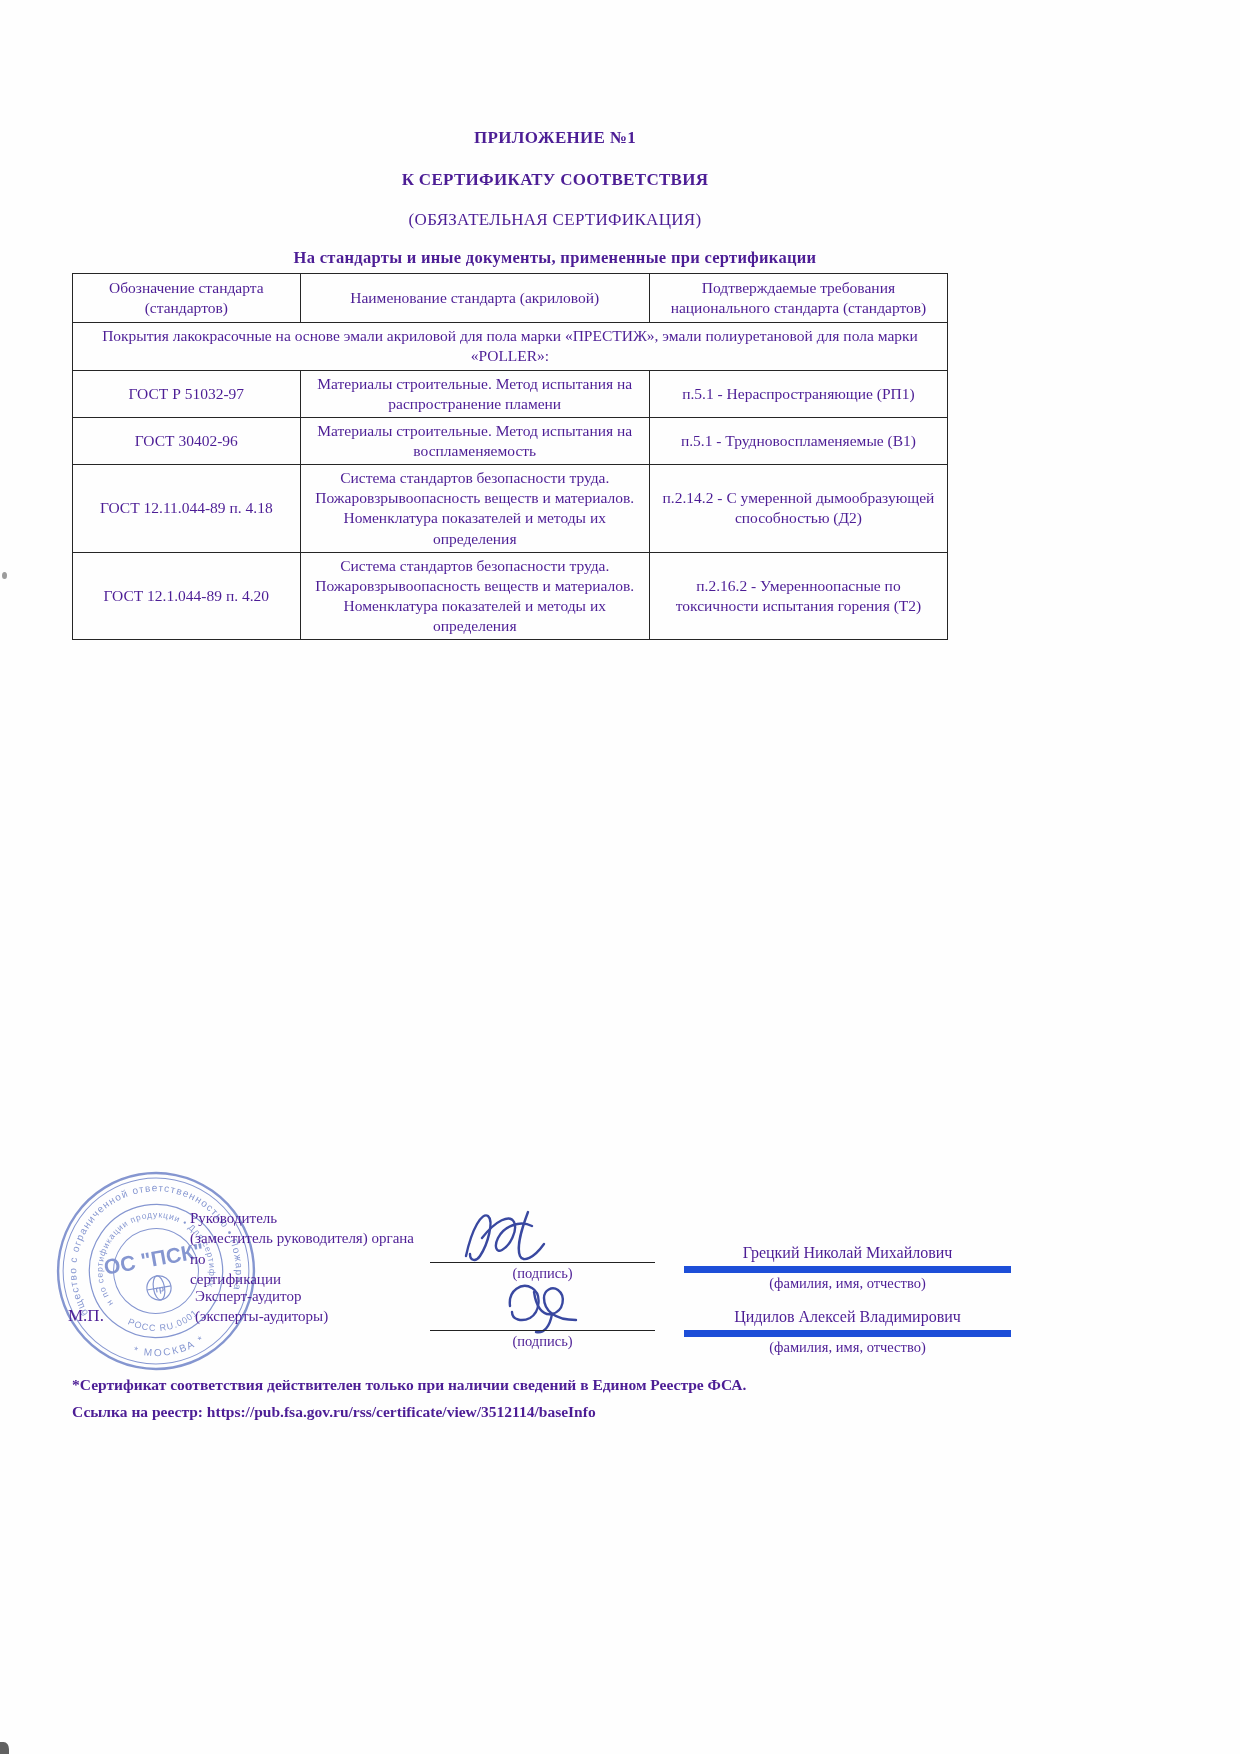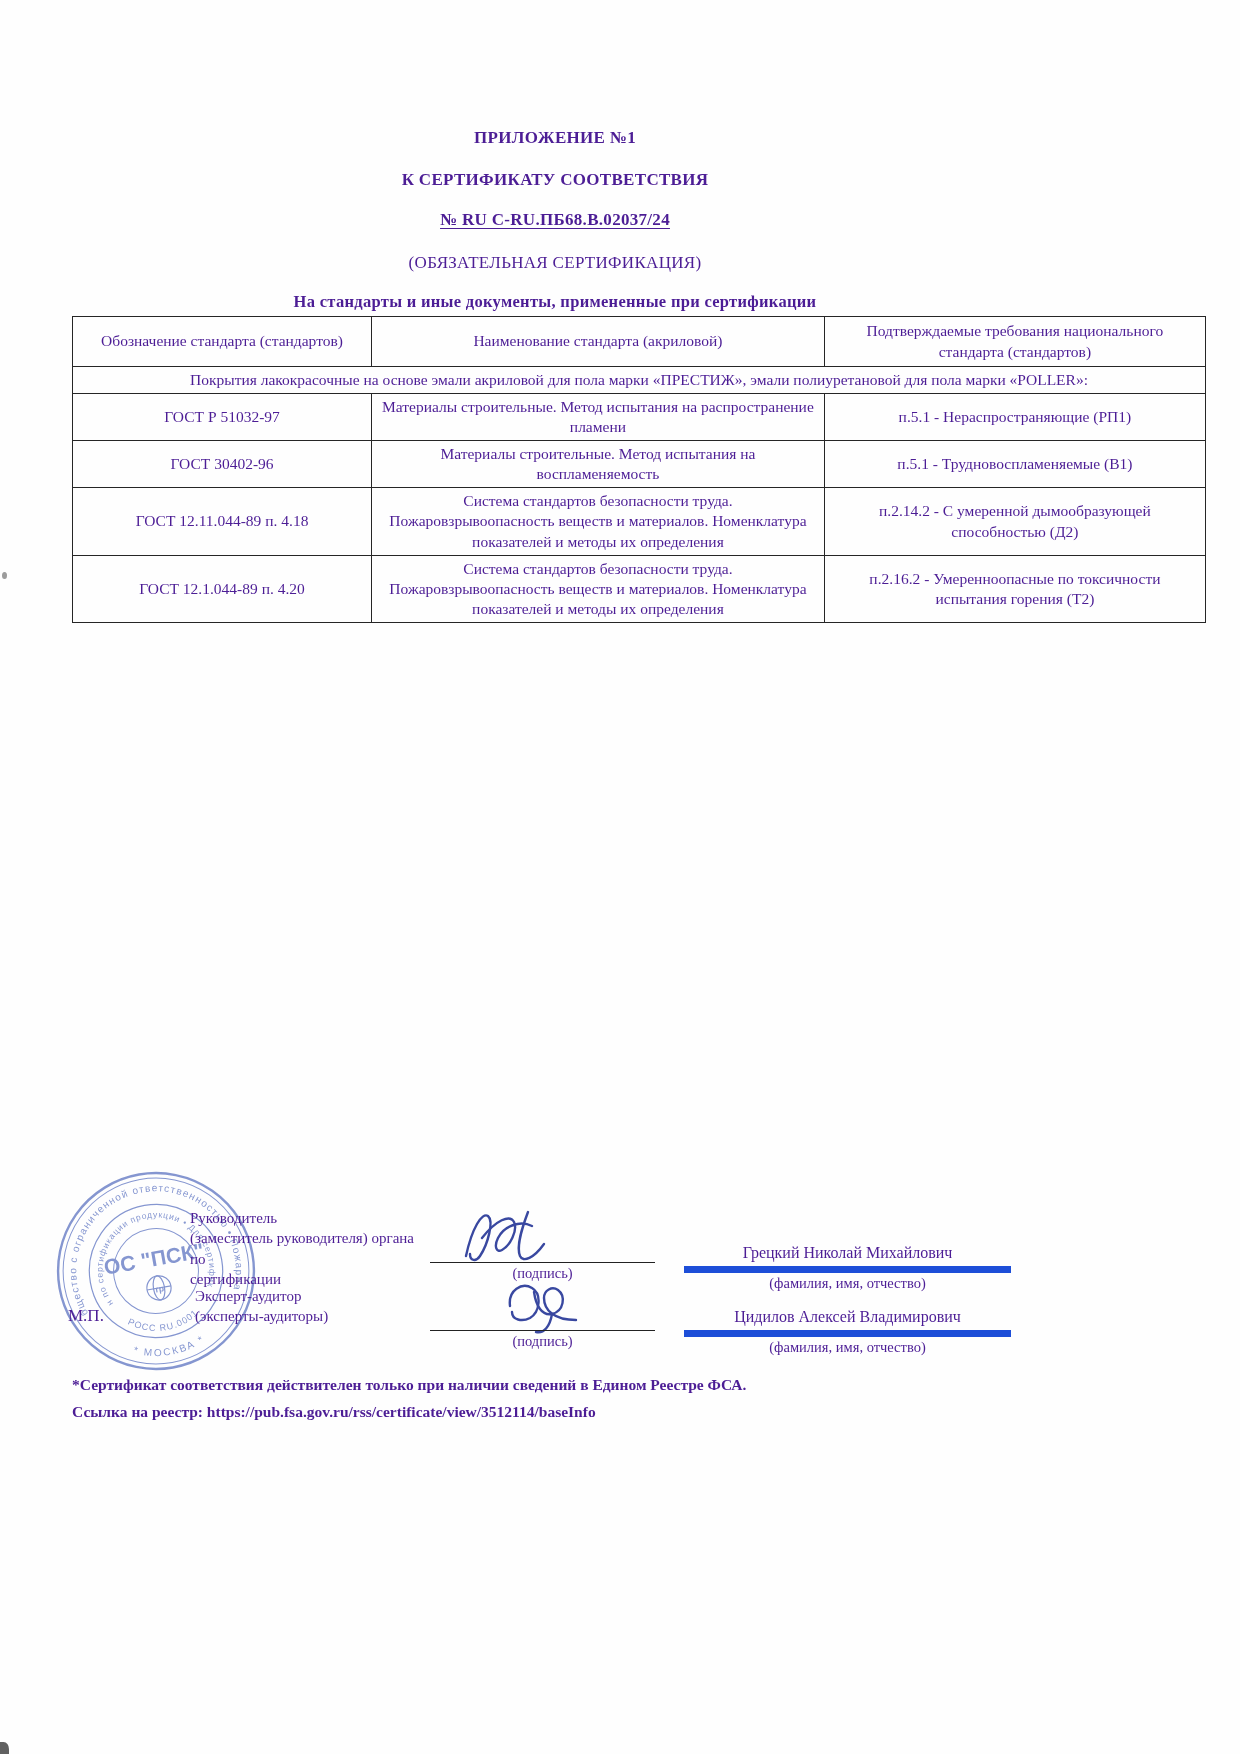--- a/index.html
+++ b/index.html
@@ -19,21 +19,21 @@
   }
   .h-line { font-size:17px; font-weight:bold; letter-spacing:.3px; line-height:1.2; }
   .h-appendix   { margin-bottom:22px; }
   .h-cert       { margin-bottom:19px; }
   .h-number     { margin-bottom:23px; text-decoration:underline; text-underline-offset:3px; }
   .h-type       { margin-bottom:18px; font-weight:normal; }
   .h-caption    { margin-bottom:5px; font-size:16.5px; }
 
   
   table.std {
-    width:1134px; border-collapse:collapse;
+    width:876px; border-collapse:collapse;
     font-size:15.5px; line-height:1.3;
   }
   table.std th, table.std td {
     border:1px solid #262626;
     padding:3px 8px;
     text-align:center; vertical-align:middle;
     font-weight:normal;
   }
   table.std th { padding:4px 8px; }
   .col-designation { width:255px; }
@@ -84,21 +84,20 @@
   .stamp-wrap text, .stamp-wrap textPath { font-family:"Liberation Sans", sans-serif; }
 </style>
 </head>
 <body>
 
 <div class="page">
 
   <div class="doc-head">
     <div class="h-line h-appendix">ПРИЛОЖЕНИЕ №1</div>
     <div class="h-line h-cert">К СЕРТИФИКАТУ СООТВЕТСТВИЯ</div>
-    <div class="h-line h-number">№ RU C-RU.ПБ68.В.02037/24</div>
     <div class="h-line h-type">(ОБЯЗАТЕЛЬНАЯ СЕРТИФИКАЦИЯ)</div>
     <div class="h-line h-caption">На стандарты и иные документы, примененные при сертификации</div>
 
     <table class="std">
       <colgroup>
         <col class="col-designation">
           <col class="col-name">
           <col class="col-req">
       </colgroup>
       <tbody>

